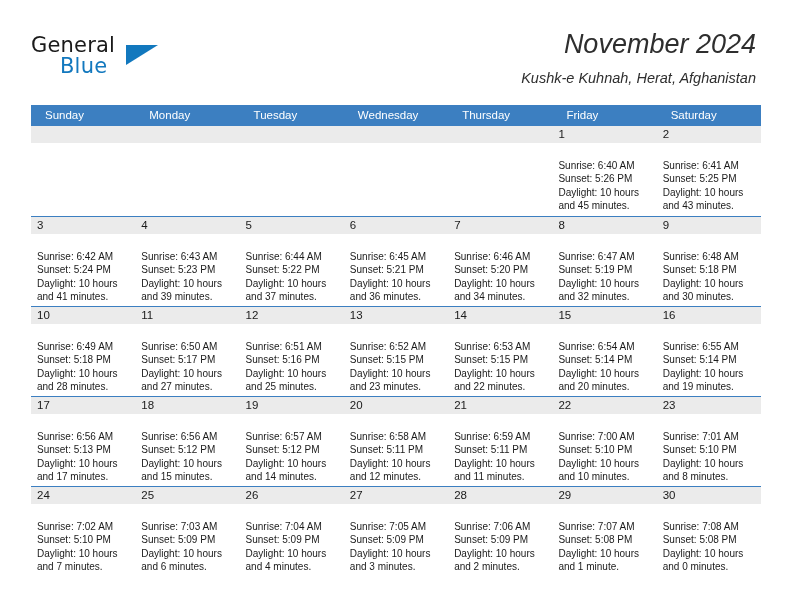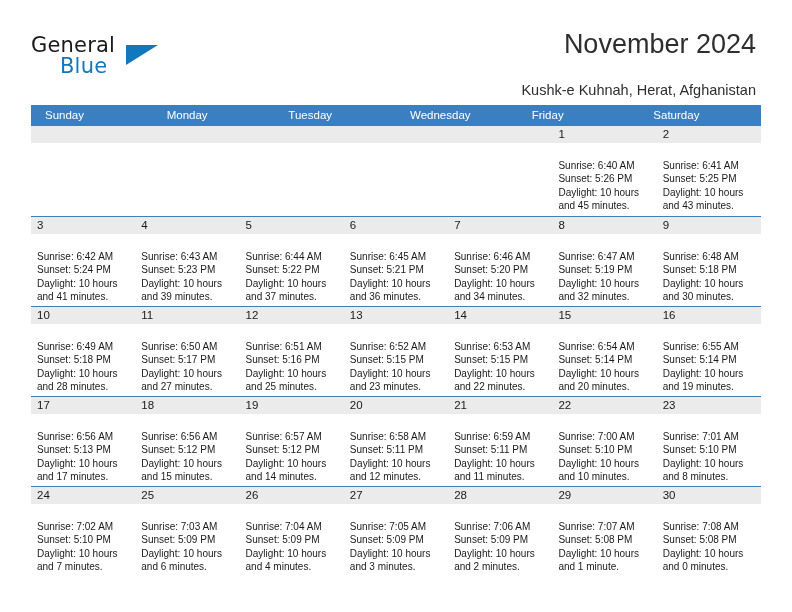--- a/index.html
+++ b/index.html
@@ -62,31 +62,32 @@
     height: 0;
     border-left: 32px solid #1278be;
     border-bottom: 20px solid transparent;
   }
 
   .title-block {
     position: absolute;
     right: 36px;
     top: 28px;
     text-align: right;
+    font-style: italic;
   }
   .cal-title {
     font-size: 27px;
     font-weight: normal;
     color: #2e2e2e;
     line-height: 32px;
     white-space: nowrap;
     font-family: "Liberation Sans", sans-serif;
   }
   .cal-subtitle {
-    margin-top: 21px;
+    margin-top: 9px;
     font-size: 14.5px;
     color: #2e2e2e;
     line-height: 18px;
     white-space: nowrap;
     font-family: "Liberation Sans", sans-serif;
   }
 
   
   .calendar {
     position: absolute;
@@ -173,20 +174,21 @@
 
   </div>
 
   <div class="calendar">
 
     <div class="weekday-row">
       <div class="weekday">Sunday</div>
       <div class="weekday">Monday</div>
       <div class="weekday">Tuesday</div>
       <div class="weekday">Wednesday</div>
+      <div class="weekday">Thursday</div>
       <div class="weekday">Friday</div>
       <div class="weekday">Saturday</div>
     </div>
 
     <div id="weeks-container">
         <div class="week-row first">
           <div class="day-cell empty">
             <div class="day-band">
               <div class="day-num"></div>
             </div>

